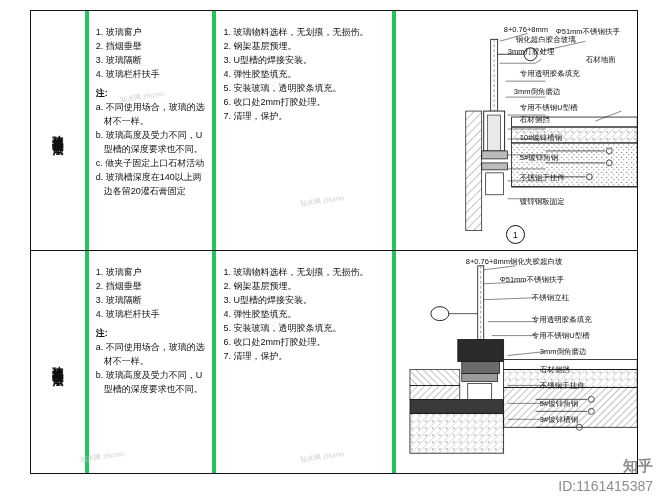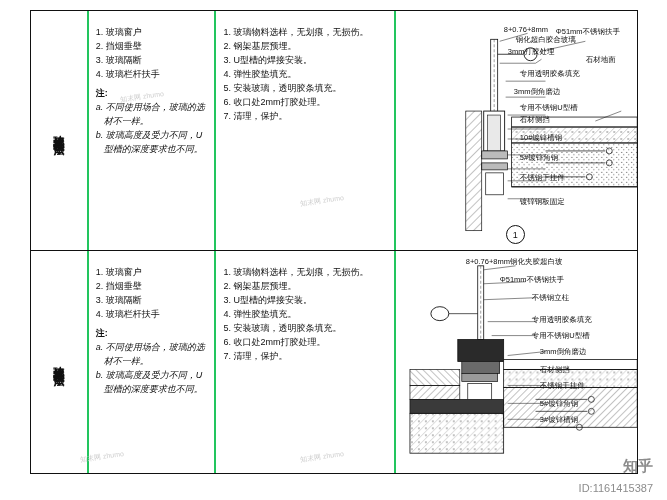--- a/index.html
+++ b/index.html
@@ -18,21 +18,21 @@
   }
   .row{
     position:absolute;left:0;width:100%;
     box-sizing:border-box;
     display:flex;
   }
   .row1{top:0;height:240px;border-bottom:1px solid #111;}
   .row2{top:240px;height:222px;}
   .cell{
     box-sizing:border-box;
-    border-right:2px solid #22c55e;
+    border-right:4px solid #22c55e;
     position:relative;
   }
   .c-title{width:58px;}
   .c-a{width:128px;}
   .c-b{width:180px;}
   .c-draw{width:242px;border-right:none;}
 
   .title-text{
     position:absolute;left:0;top:0;width:100%;height:100%;
     display:flex;align-items:center;justify-content:center;
@@ -43,42 +43,42 @@
     letter-spacing:1px;
     font-weight:bold;
   }
   .txtblock{
     padding:14px 5px 4px 7px;
     font-size:9px;
     line-height:14px;
   }
   .txtblock .ln{white-space:nowrap;}
   .note-h{margin-top:5px;font-weight:bold;}
-  .sub{padding-left:8px;text-indent:-8px;font-style:italic;}
+  .sub{padding-left:8px;text-indent:-8px;}
 
   
   .draw{position:absolute;left:0;top:0;width:100%;height:100%;}
   .lbl{
     position:absolute;font-size:7.5px;line-height:9px;white-space:nowrap;
     color:#111;
     text-align:right;
   }
   .circ-num{
     position:absolute;width:17px;height:17px;border:1px solid #111;border-radius:50%;
     font-size:9px;display:flex;align-items:center;justify-content:center;
   }
   .watermark{
     position:absolute;font-size:7px;color:#cfcfcf;white-space:nowrap;
     transform:rotate(-8deg);pointer-events:none;
   }
   .zhihu{
     position:absolute;right:14px;bottom:24px;font-size:15px;color:#8c8c8c;font-weight:bold;
   }
   .idline{
-    position:absolute;right:14px;bottom:6px;font-size:11px;color:#8c8c8c;
+    position:absolute;right:14px;bottom:6px;font-size:14px;color:#8c8c8c;
   }
 </style>
 </head>
 <body>
 
 <div class="sheet">
 
   <div class="row row1">
 
     <div class="cell c-title">
@@ -87,20 +87,22 @@
 
     <div class="cell c-a">
       <div class="txtblock">
         <div class="ln">1. 玻璃窗户</div>
         <div class="ln">2. 挡烟垂壁</div>
         <div class="ln">3. 玻璃隔断</div>
         <div class="ln">4. 玻璃栏杆扶手</div>
         <div class="note-h">注:</div>
         <div class="sub">a. 不同使用场合，玻璃的选材不一样。</div>
         <div class="sub">b. 玻璃高度及受力不同，U型槽的深度要求也不同。</div>
+        <div class="sub">c. 做夹子固定上口石材活动</div>
+        <div class="sub">d. 玻璃槽深度在140以上两边各留20灌石膏固定</div>
       </div>
     </div>
 
     <div class="cell c-b">
       <div class="txtblock">
         <div class="ln">1. 玻璃物料选样，无划痕，无损伤。</div>
         <div class="ln">2. 钢架基层预埋。</div>
         <div class="ln">3. U型槽的焊接安装。</div>
         <div class="ln">4. 弹性胶垫填充。</div>
         <div class="ln">5. 安装玻璃，透明胶条填充。</div>

